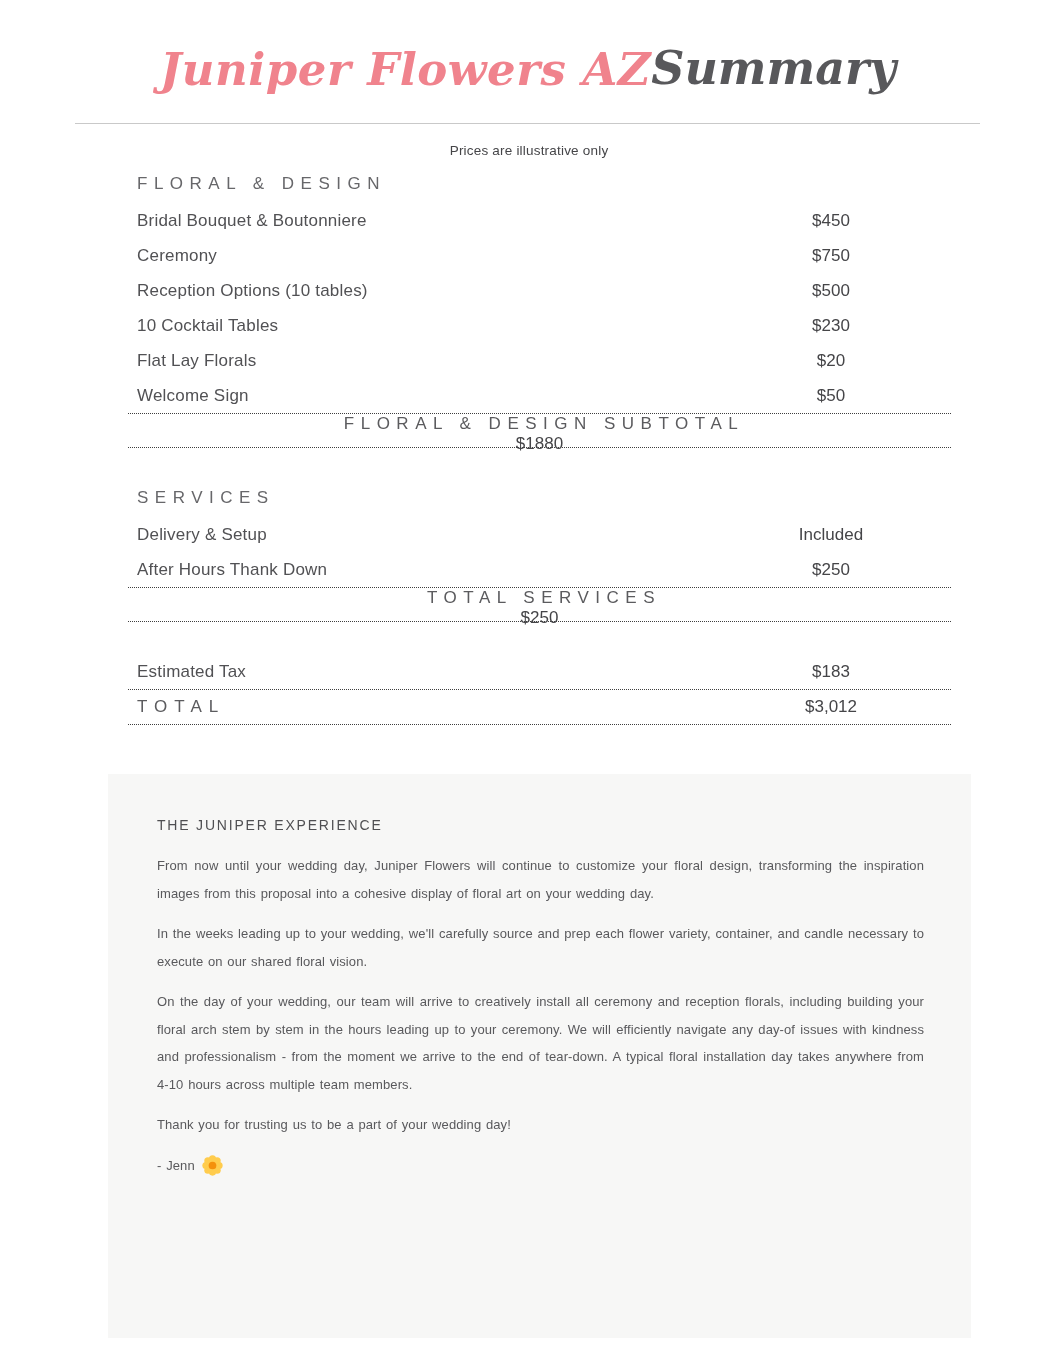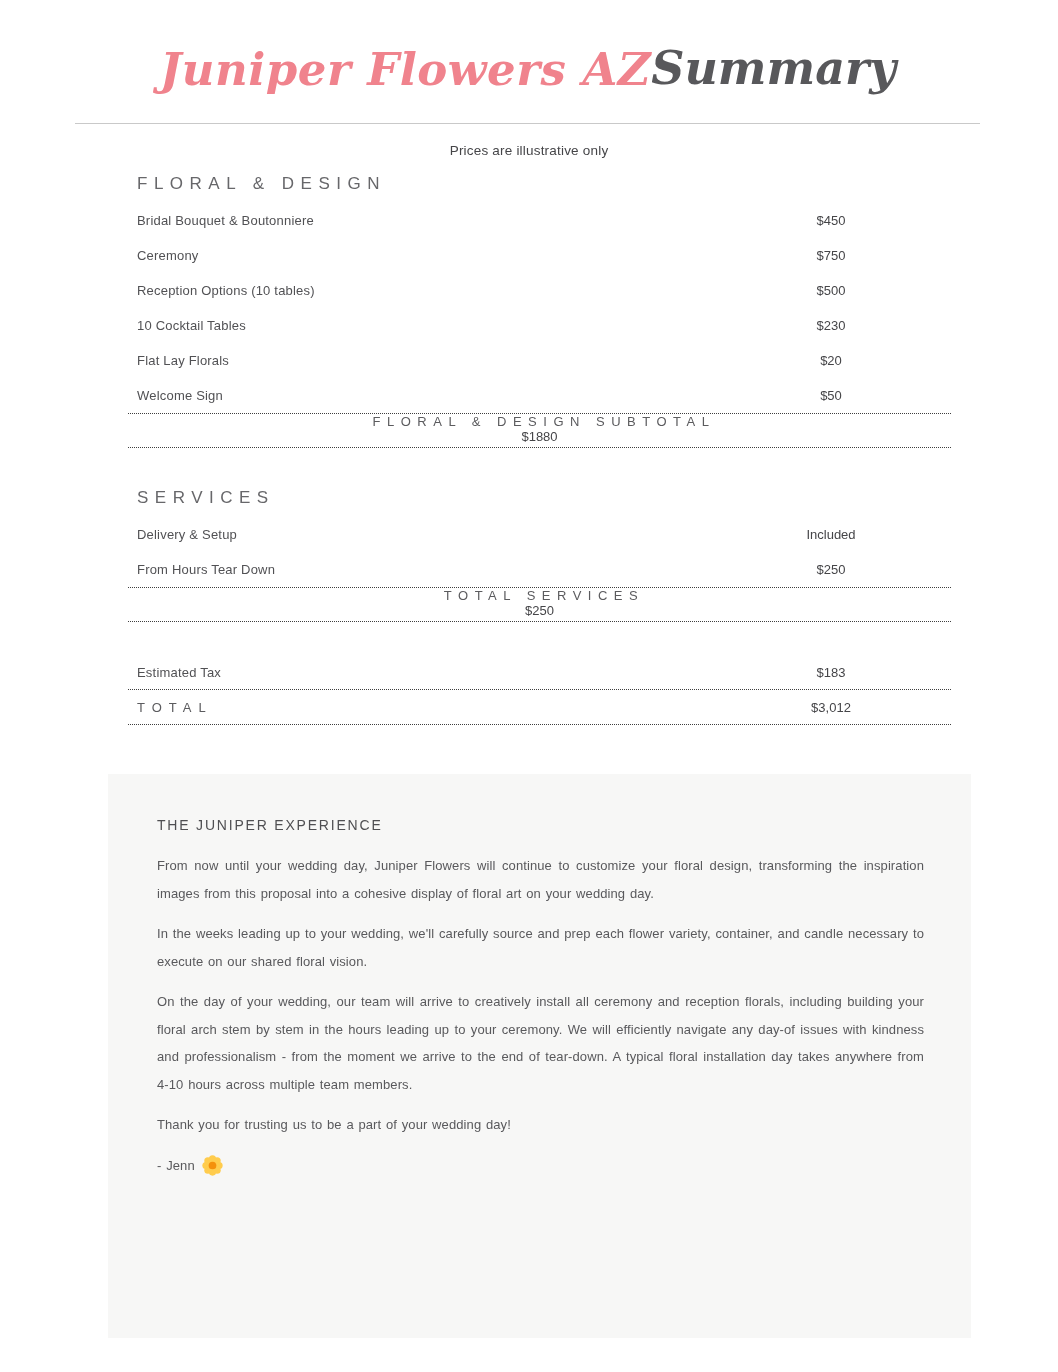--- a/index.html
+++ b/index.html
@@ -65,21 +65,21 @@
     padding-left: 9px;
     height: 24px;
     line-height: 24px;
     margin-top: 14px;
     margin-bottom: 7px;
   }
   .row {
     display: flex;
     align-items: center;
     height: 35px;
-    font-size: 13px;
+    font-size: 17px;
   }
   .row .label {
     flex: 1 1 auto;
     padding-left: 9px;
     color: #515154;
     letter-spacing: 0.2px;
   }
   .row .price {
     flex: 0 0 240px;
     text-align: center;
@@ -178,21 +178,21 @@
       <span class="price">$1880</span>
     </div>
 
     <div class="section-heading services-heading-gap">SERVICES</div>
 
     <div class="row">
       <span class="label">Delivery &amp; Setup</span>
       <span class="price">Included</span>
     </div>
     <div class="row">
-      <span class="label">From Hours Tear Down</span>
+      <span class="label">After Hours Thank Down</span>
       <span class="price">$250</span>
     </div>
 
     <div class="row subtotal">
       <span class="label">TOTAL SERVICES</span>
       <span class="price">$250</span>
     </div>
 
     <div class="totals-block">
       <div class="row ruled-bottom">

